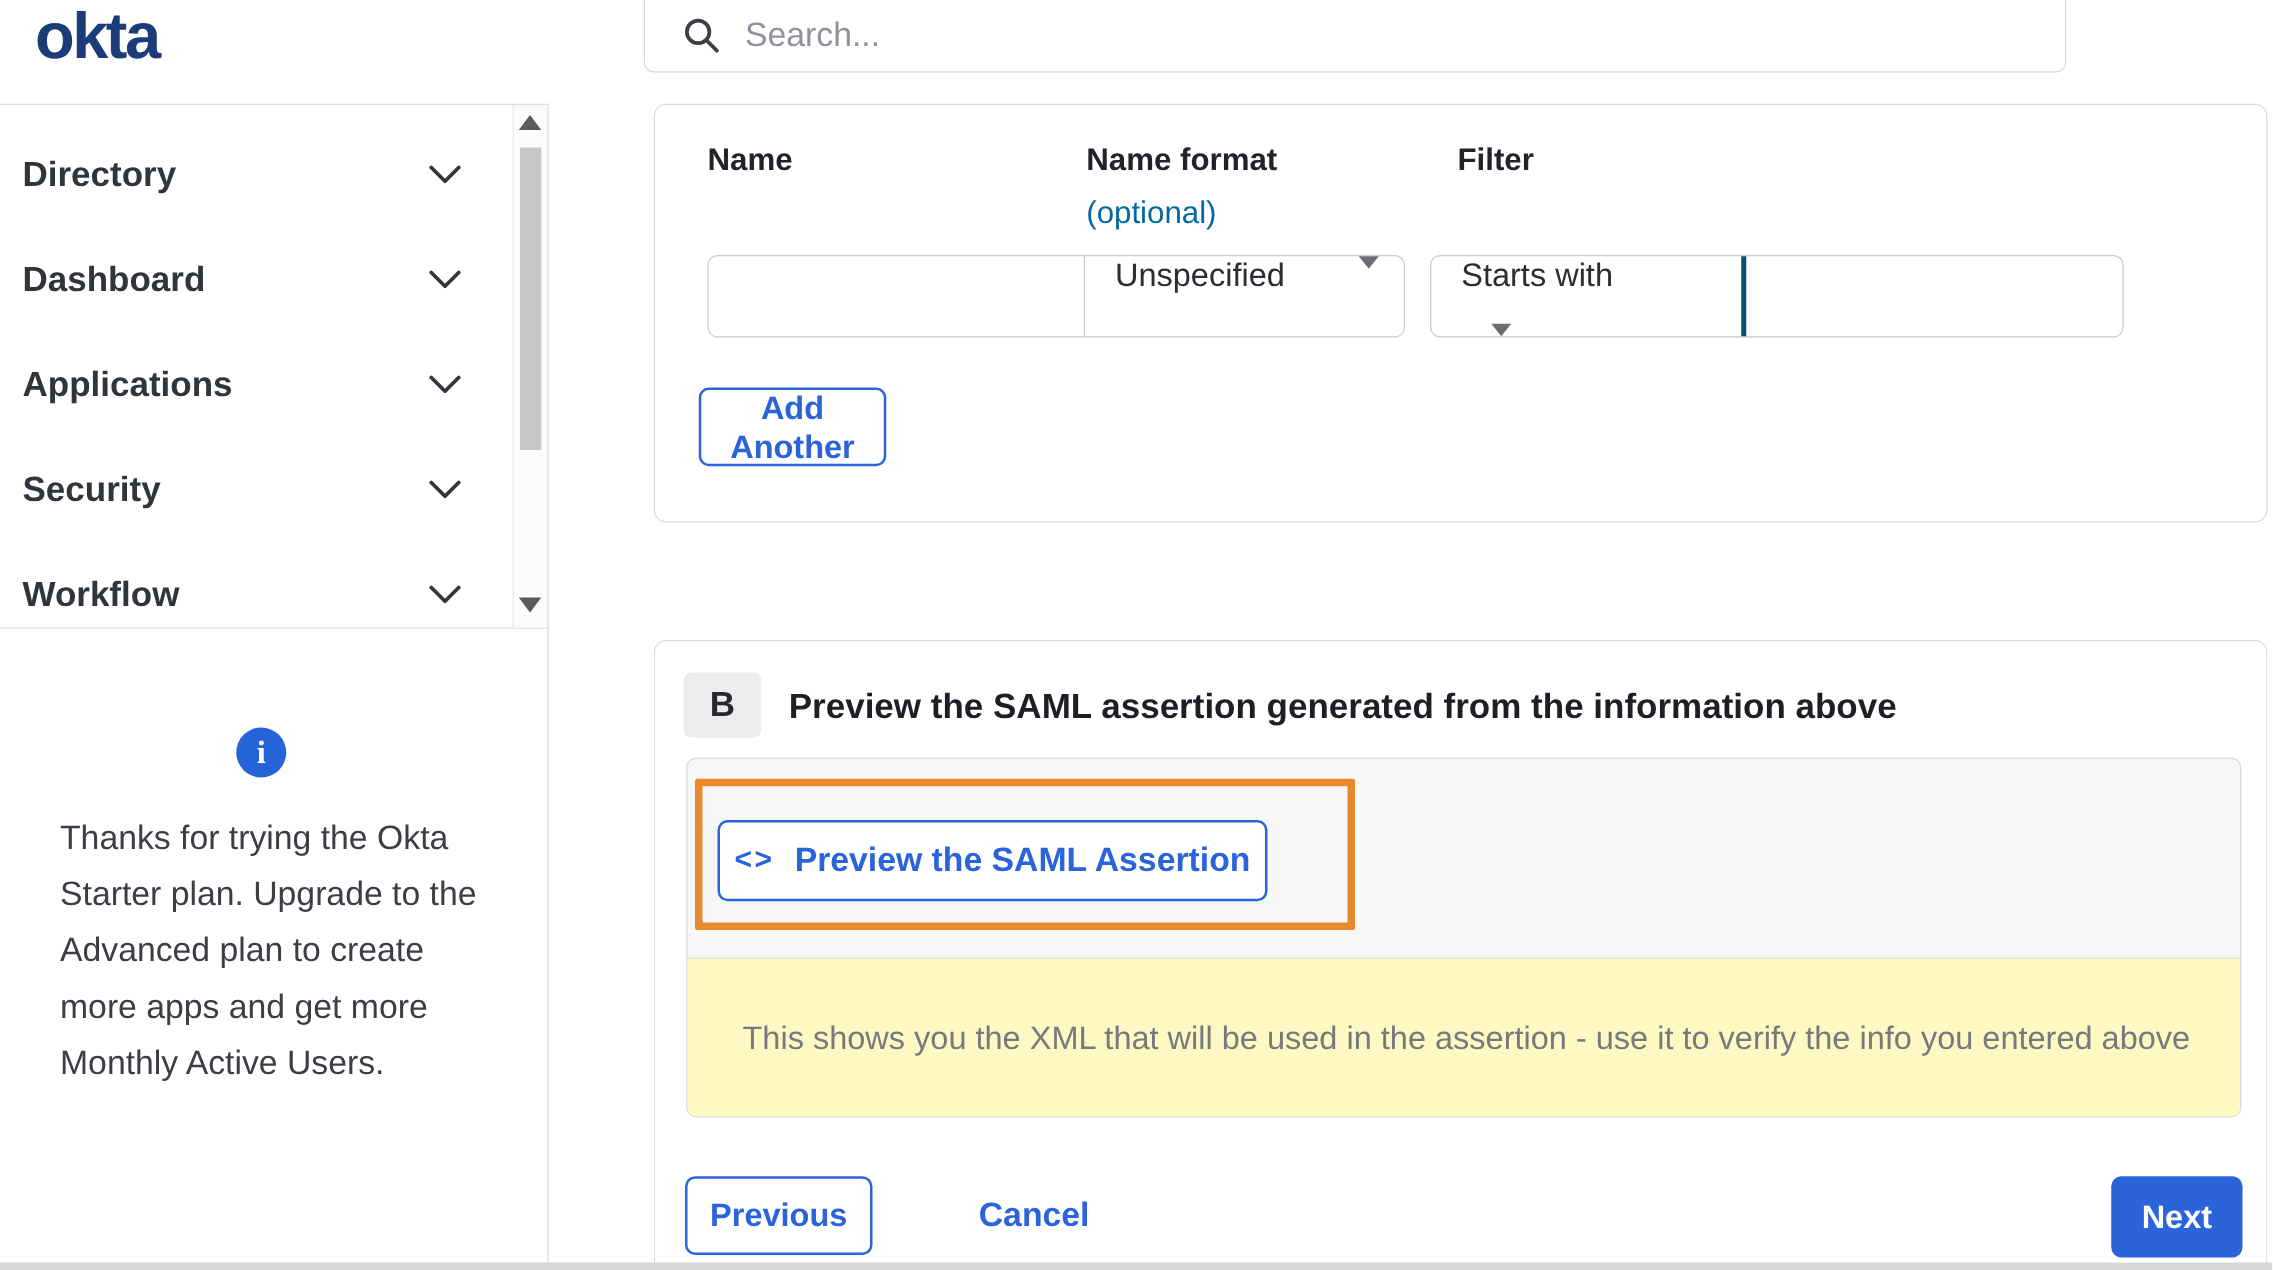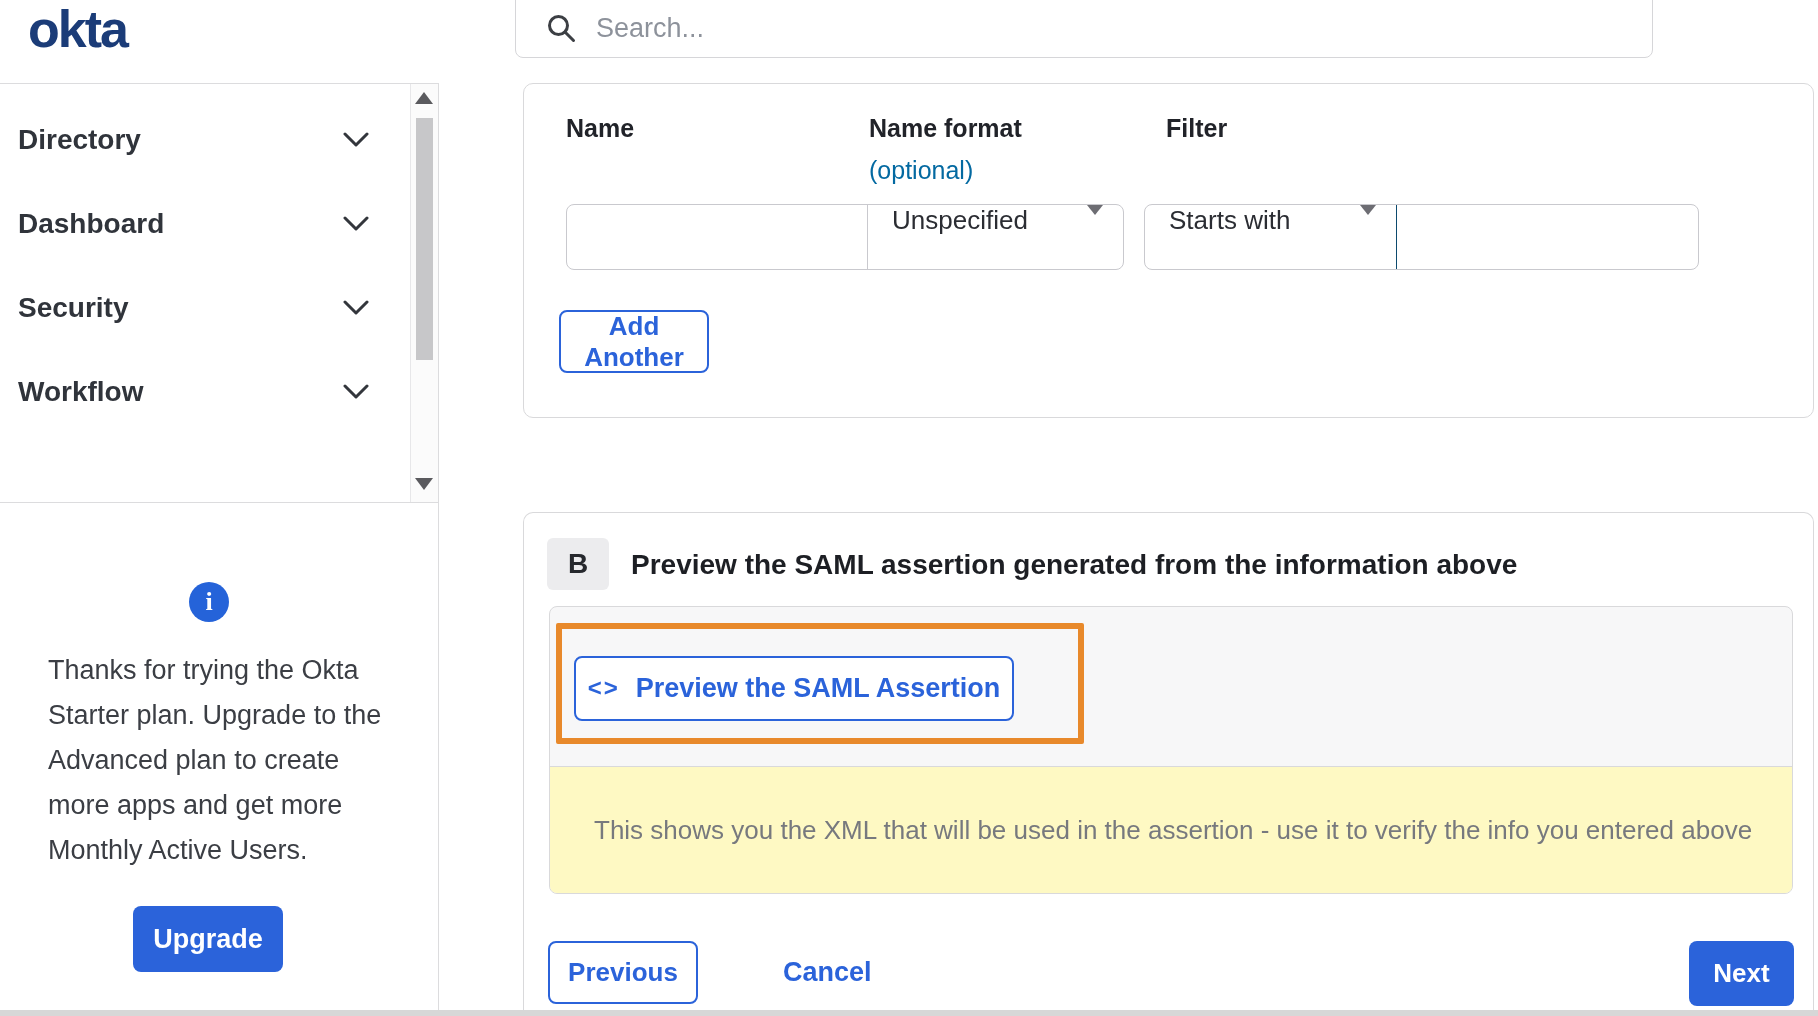--- a/index.html
+++ b/index.html
@@ -53,21 +53,21 @@
             border-radius:10px 10px 0 0; }
 
   .form-label { font-size:25px; font-weight:700; color:#212329; }
   .form-sublabel { font-size:25px; font-weight:400; color:#0369a1; }
 
   .input-group { display:flex; border:1px solid #c9c9ce; border-radius:8px; background:#fff; height:66px; }
   .text-input { border:none; outline:none; font-size:26px; color:#2b2d33; padding:0 18px;
                 background:transparent; border-radius:8px; font-family:"Liberation Sans", sans-serif; }
   .dd { display:flex; justify-content:space-between; padding:0 20px 0 24px;
         border-left:1px solid #c9c9ce; cursor:pointer; }
-  .dd.first { border-left:none; border-right:1px solid #0c4a6e; }
+  .dd.first { border-left:none; border-right:4px solid #0c4a6e;flex-direction:column; }
   .dd .dd-text { font-size:26px; color:#2b2d33; }
   .caret { width:0; height:0; border-left:8px solid transparent; border-right:8px solid transparent;
            border-top:10px solid #6d6d73; margin-left:24px; }
 
   .btn-outline { background:#ffffff; border:2px solid #2b63da; border-radius:8px; color:#2b63da;
                  font-weight:700; display:flex; align-items:center; justify-content:center;
                  cursor:pointer; font-family:"Liberation Sans", sans-serif; }
   .btn-fill { background:#2b63da; border:none; border-radius:8px; color:#ffffff; font-weight:700;
               display:flex; align-items:center; justify-content:center; cursor:pointer;
               font-family:"Liberation Sans", sans-serif; }
@@ -120,20 +120,26 @@
         <polyline points="2,2 13,13 24,2" stroke="#33363c" stroke-width="3" stroke-linecap="round" stroke-linejoin="round"></polyline>
       </svg>
     </div>
     <div class="side-item">
       <span class="lbl">Dashboard</span>
       <svg class="chev" viewBox="0 0 26 16" fill="none">
         <polyline points="2,2 13,13 24,2" stroke="#33363c" stroke-width="3" stroke-linecap="round" stroke-linejoin="round"></polyline>
       </svg>
     </div>
     <div class="side-item">
+      <span class="lbl">Applications</span>
+      <svg class="chev" viewBox="0 0 26 16" fill="none">
+        <polyline points="2,2 13,13 24,2" stroke="#33363c" stroke-width="3" stroke-linecap="round" stroke-linejoin="round"></polyline>
+      </svg>
+    </div>
+    <div class="side-item">
       <span class="lbl">Security</span>
       <svg class="chev" viewBox="0 0 26 16" fill="none">
         <polyline points="2,2 13,13 24,2" stroke="#33363c" stroke-width="3" stroke-linecap="round" stroke-linejoin="round"></polyline>
       </svg>
     </div>
     <div class="side-item">
       <span class="lbl">Workflow</span>
       <svg class="chev" viewBox="0 0 26 16" fill="none">
         <polyline points="2,2 13,13 24,2" stroke="#33363c" stroke-width="3" stroke-linecap="round" stroke-linejoin="round"></polyline>
       </svg>
@@ -142,21 +148,20 @@
 
   <div class="abs scrollbar"></div>
   <div class="abs scroll-up"></div>
   <div class="abs scroll-thumb"></div>
   <div class="abs scroll-down"></div>
 
   <div class="abs v-divider"></div>
 
   <div class="abs info-icon">i</div>
   <div class="abs trial-text">Thanks for trying the Okta Starter plan. Upgrade to the Advanced plan to create more apps and get more Monthly Active Users.</div>
-  <button class="abs upgrade-btn">Upgrade</button>
 
   <div class="abs card card-a">
     <div class="abs form-label" style="left:42px; top:30px;">Name</div>
     <div class="abs form-label" style="left:345px; top:30px;">Name format</div>
     <div class="abs form-sublabel" style="left:345px; top:72px;">(optional)</div>
     <div class="abs form-label" style="left:642px; top:30px;">Filter</div>
 
     <div class="abs input-group" style="left:42px; top:120px; width:558px;">
       <input class="text-input" style="width: 300px;" type="text" value="">
       <div class="dd" style="width:257px;">

